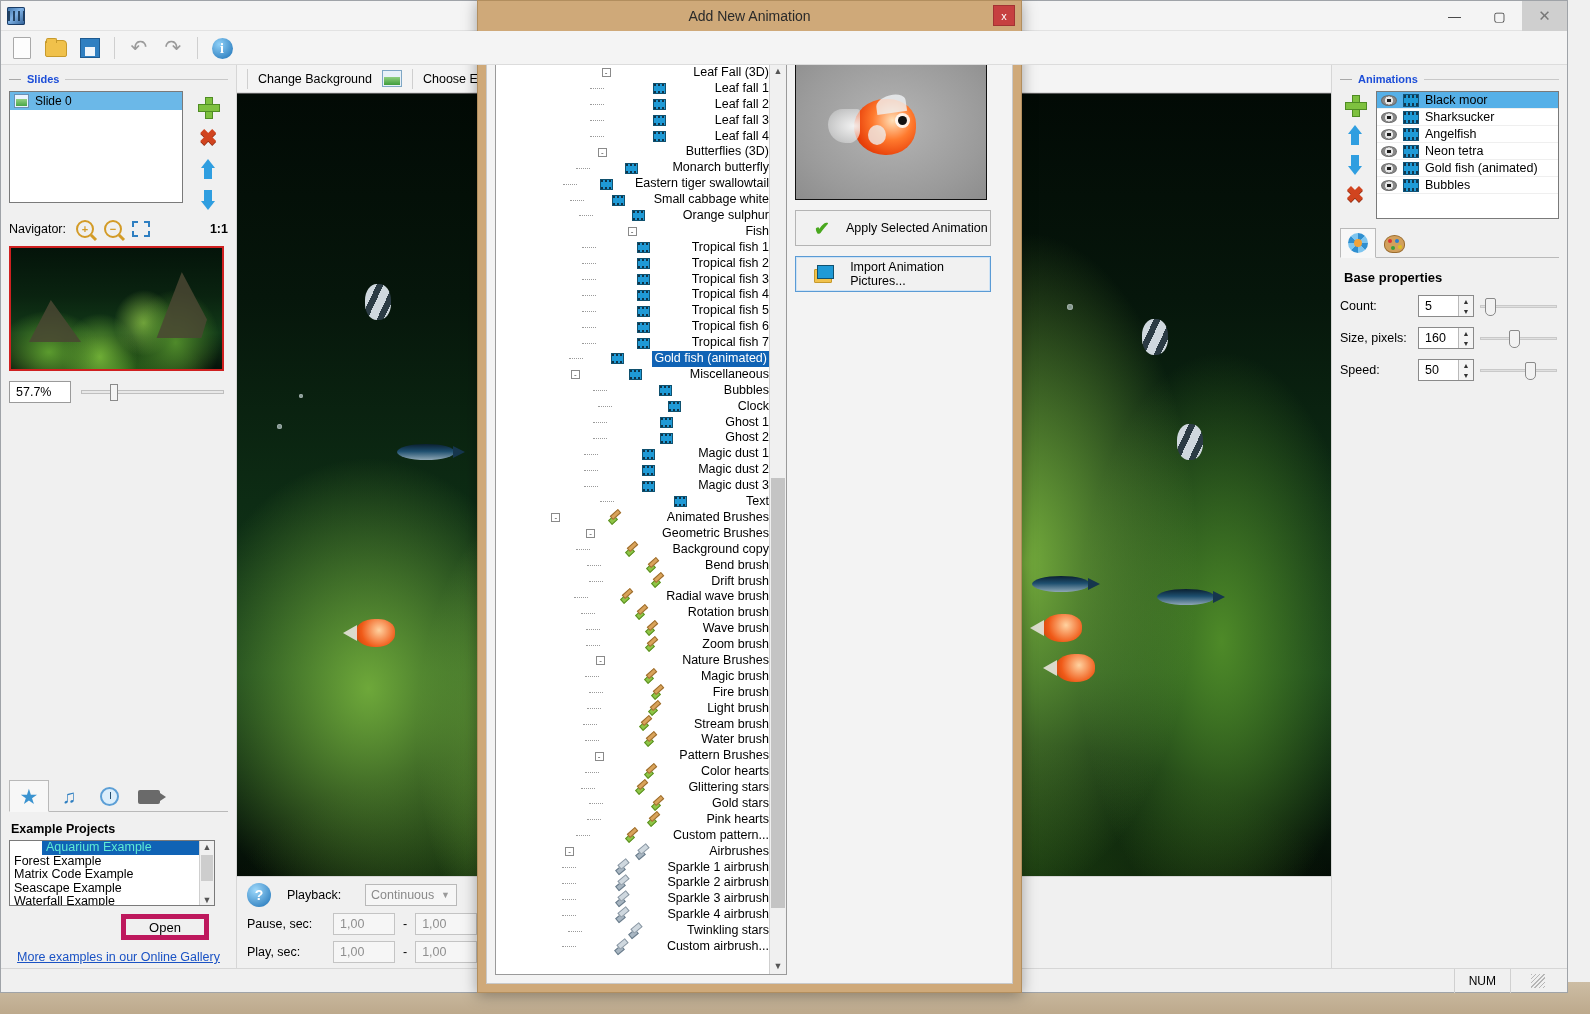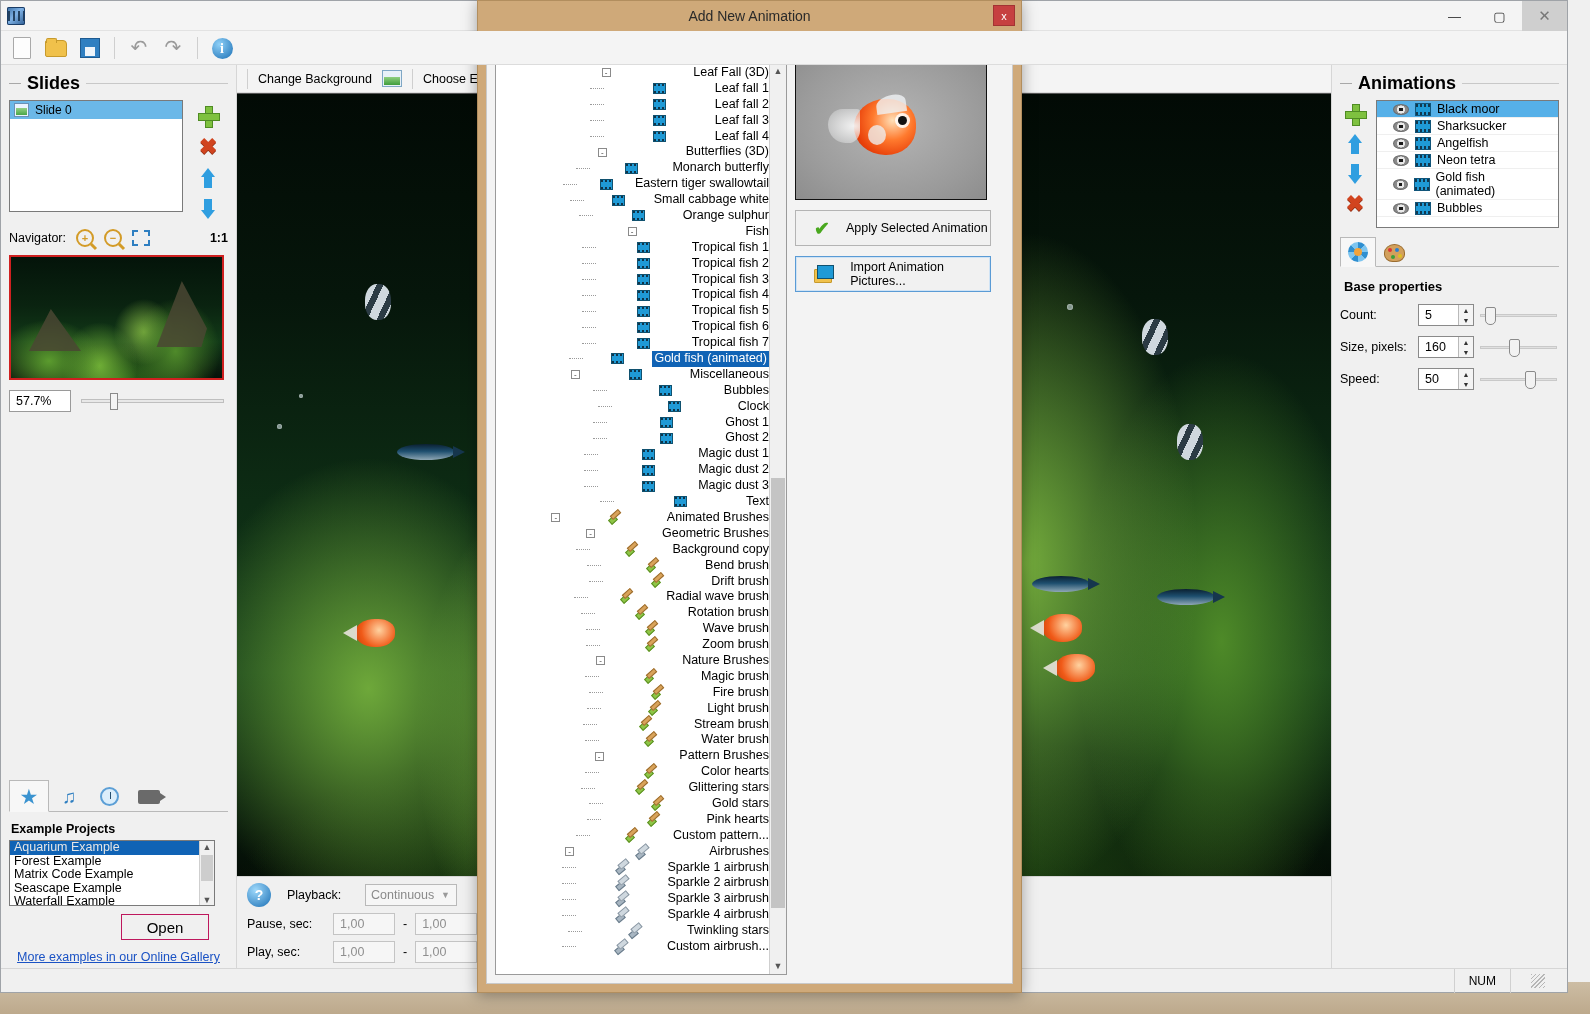--- a/index.html
+++ b/index.html
@@ -92,21 +92,21 @@
 
   .body-row { flex: 1; display: flex; min-height: 0; }
 
   
   .leftpanel {
     width: 236px; background: #f0f0f0; display: flex; flex-direction: column;
     border-right: 1px solid #d6d6d6; padding: 6px 8px 4px 8px;
   }
   .group-head {
     display: flex; align-items: center; gap: 6px; font-weight: bold;
-    font-size: 18px; color: #000000; margin: 2px 0 6px 0;
+    font-size: 11px; color: #1d4ed8; margin: 2px 0 6px 0;
   }
   .group-head .dash { width: 12px; height: 1px; background: #a8a8a8; }
   .group-head .line { flex: 1; height: 1px; background: #c8c8c8; }
 
   .slides-row { display: flex; gap: 6px; }
   .slides-list {
     width: 176px; height: 112px; background: #fff; border: 1px solid #7a7a7a;
     overflow: hidden;
   }
   .slide-item {
@@ -202,30 +202,30 @@
   .cam-ic { width:22px;height:14px;background:#6a6a6a;border-radius:2px;position:relative;}
   .cam-ic::after{content:"";position:absolute;right:-6px;top:3px;border-top:4px solid transparent;
                  border-bottom:4px solid transparent;border-left:6px solid #6a6a6a;}
 
   .ex-title { font-weight:bold; font-size:12.5px; margin:10px 0 4px 2px; }
   .ex-list {
     width:206px; height:66px; border:1px solid #7a7a7a; background:#fff;
     position:relative; overflow:hidden;
   }
   .ex-item { font-size:12.5px; padding:0 4px; line-height:13.5px; }
-  .ex-item.sel { background:#1063b5; color:#e5e5e5; }
+  .ex-item.sel { background:#1063b5; color:#5eead4;margin-left:32px; }
   .ex-scroll {
     position:absolute; right:0; top:0; width:15px; height:66px; background:#f0f0f0;
     border-left:1px solid #cfcfcf;
   }
   .ex-scroll .arr { height:13px; text-align:center; font-size:9px; color:#555; line-height:13px;}
   .ex-scroll .thumb { position:absolute; top:14px; left:1px; right:1px; height:26px; background:#cdcdcd;}
   .open-btn {
     width:88px; height:26px; margin:8px 0 0 112px; background:#f0f0f0;
-    border:1px solid #be185d; font-size:15px; display:flex;
+    border:5px solid #be185d; font-size:13px; display:flex;
     align-items:center; justify-content:center;
   }
   .gallery-link {
     text-align:center; color:#1a52c4; text-decoration:underline; font-size:12.5px;
     margin-top:10px;
   }
 
   
   .center {
     flex: 1; display: flex; flex-direction: column; min-width: 0; background:#f0f0f0;
@@ -300,21 +300,21 @@
   .rightpanel {
     width: 236px; background:#f0f0f0; border-left:1px solid #d6d6d6;
     padding: 6px 8px; display:flex; flex-direction:column;
   }
   .anim-row { display:flex; gap:6px; }
   .anim-btns { width:30px; display:flex; flex-direction:column; align-items:center; gap:10px; padding-top:4px;}
   .anim-list {
     flex:1; height:128px; background:#fff; border:1px solid #7a7a7a; overflow:hidden;
   }
   .anim-item {
-    display:flex; align-items:center; gap:6px; padding:1px 16px; font-size:12.5px;
+    display:flex; align-items:center; gap:6px; padding:1px 4px; font-size:12.5px;
     border-bottom:1px solid #efefef;
   }
   .anim-item.sel { background:#56b0e8; }
   .eye-ic {
     width:16px;height:11px;border-radius:50%;
     background: radial-gradient(circle at 50% 50%, #1a1a1a 0 23%, #e8e8e8 24% 48%, #8a8a8a 49% 100%);
     border:1px solid #6a6a6a;
   }
   .film-ic {
     width:16px;height:13px;background:#1f9ad6;border:1px solid #11557a;position:relative;

